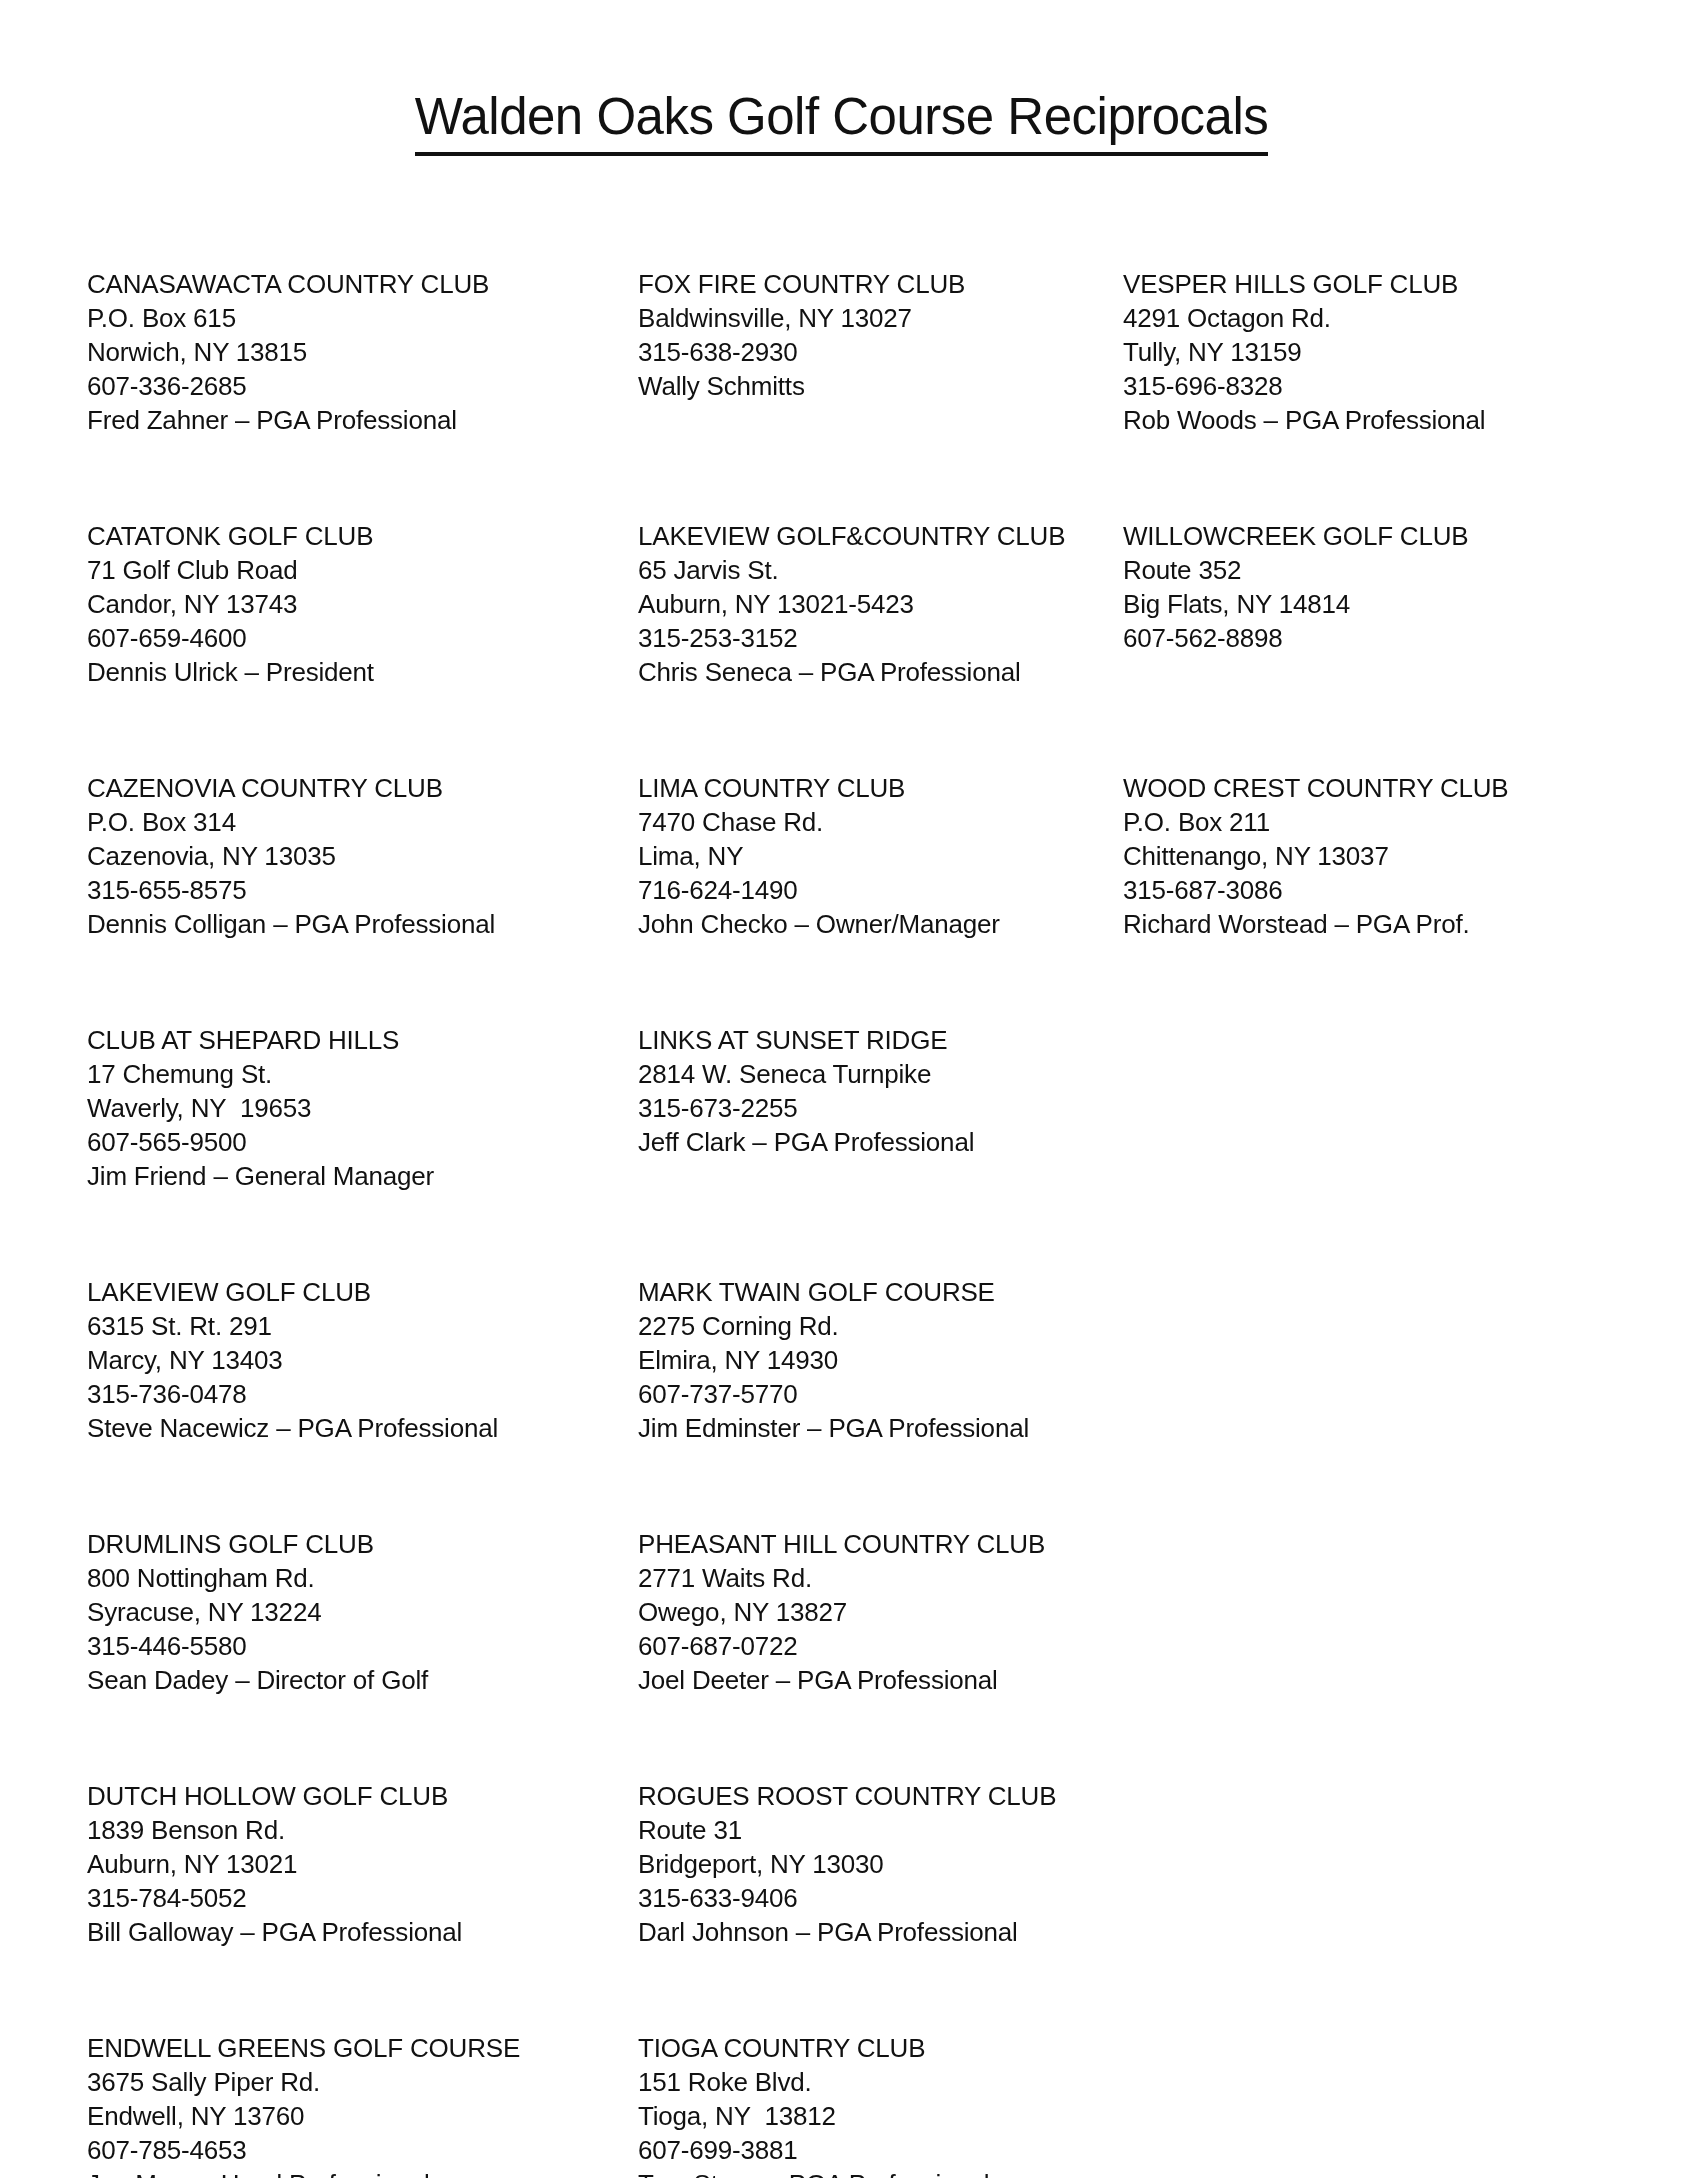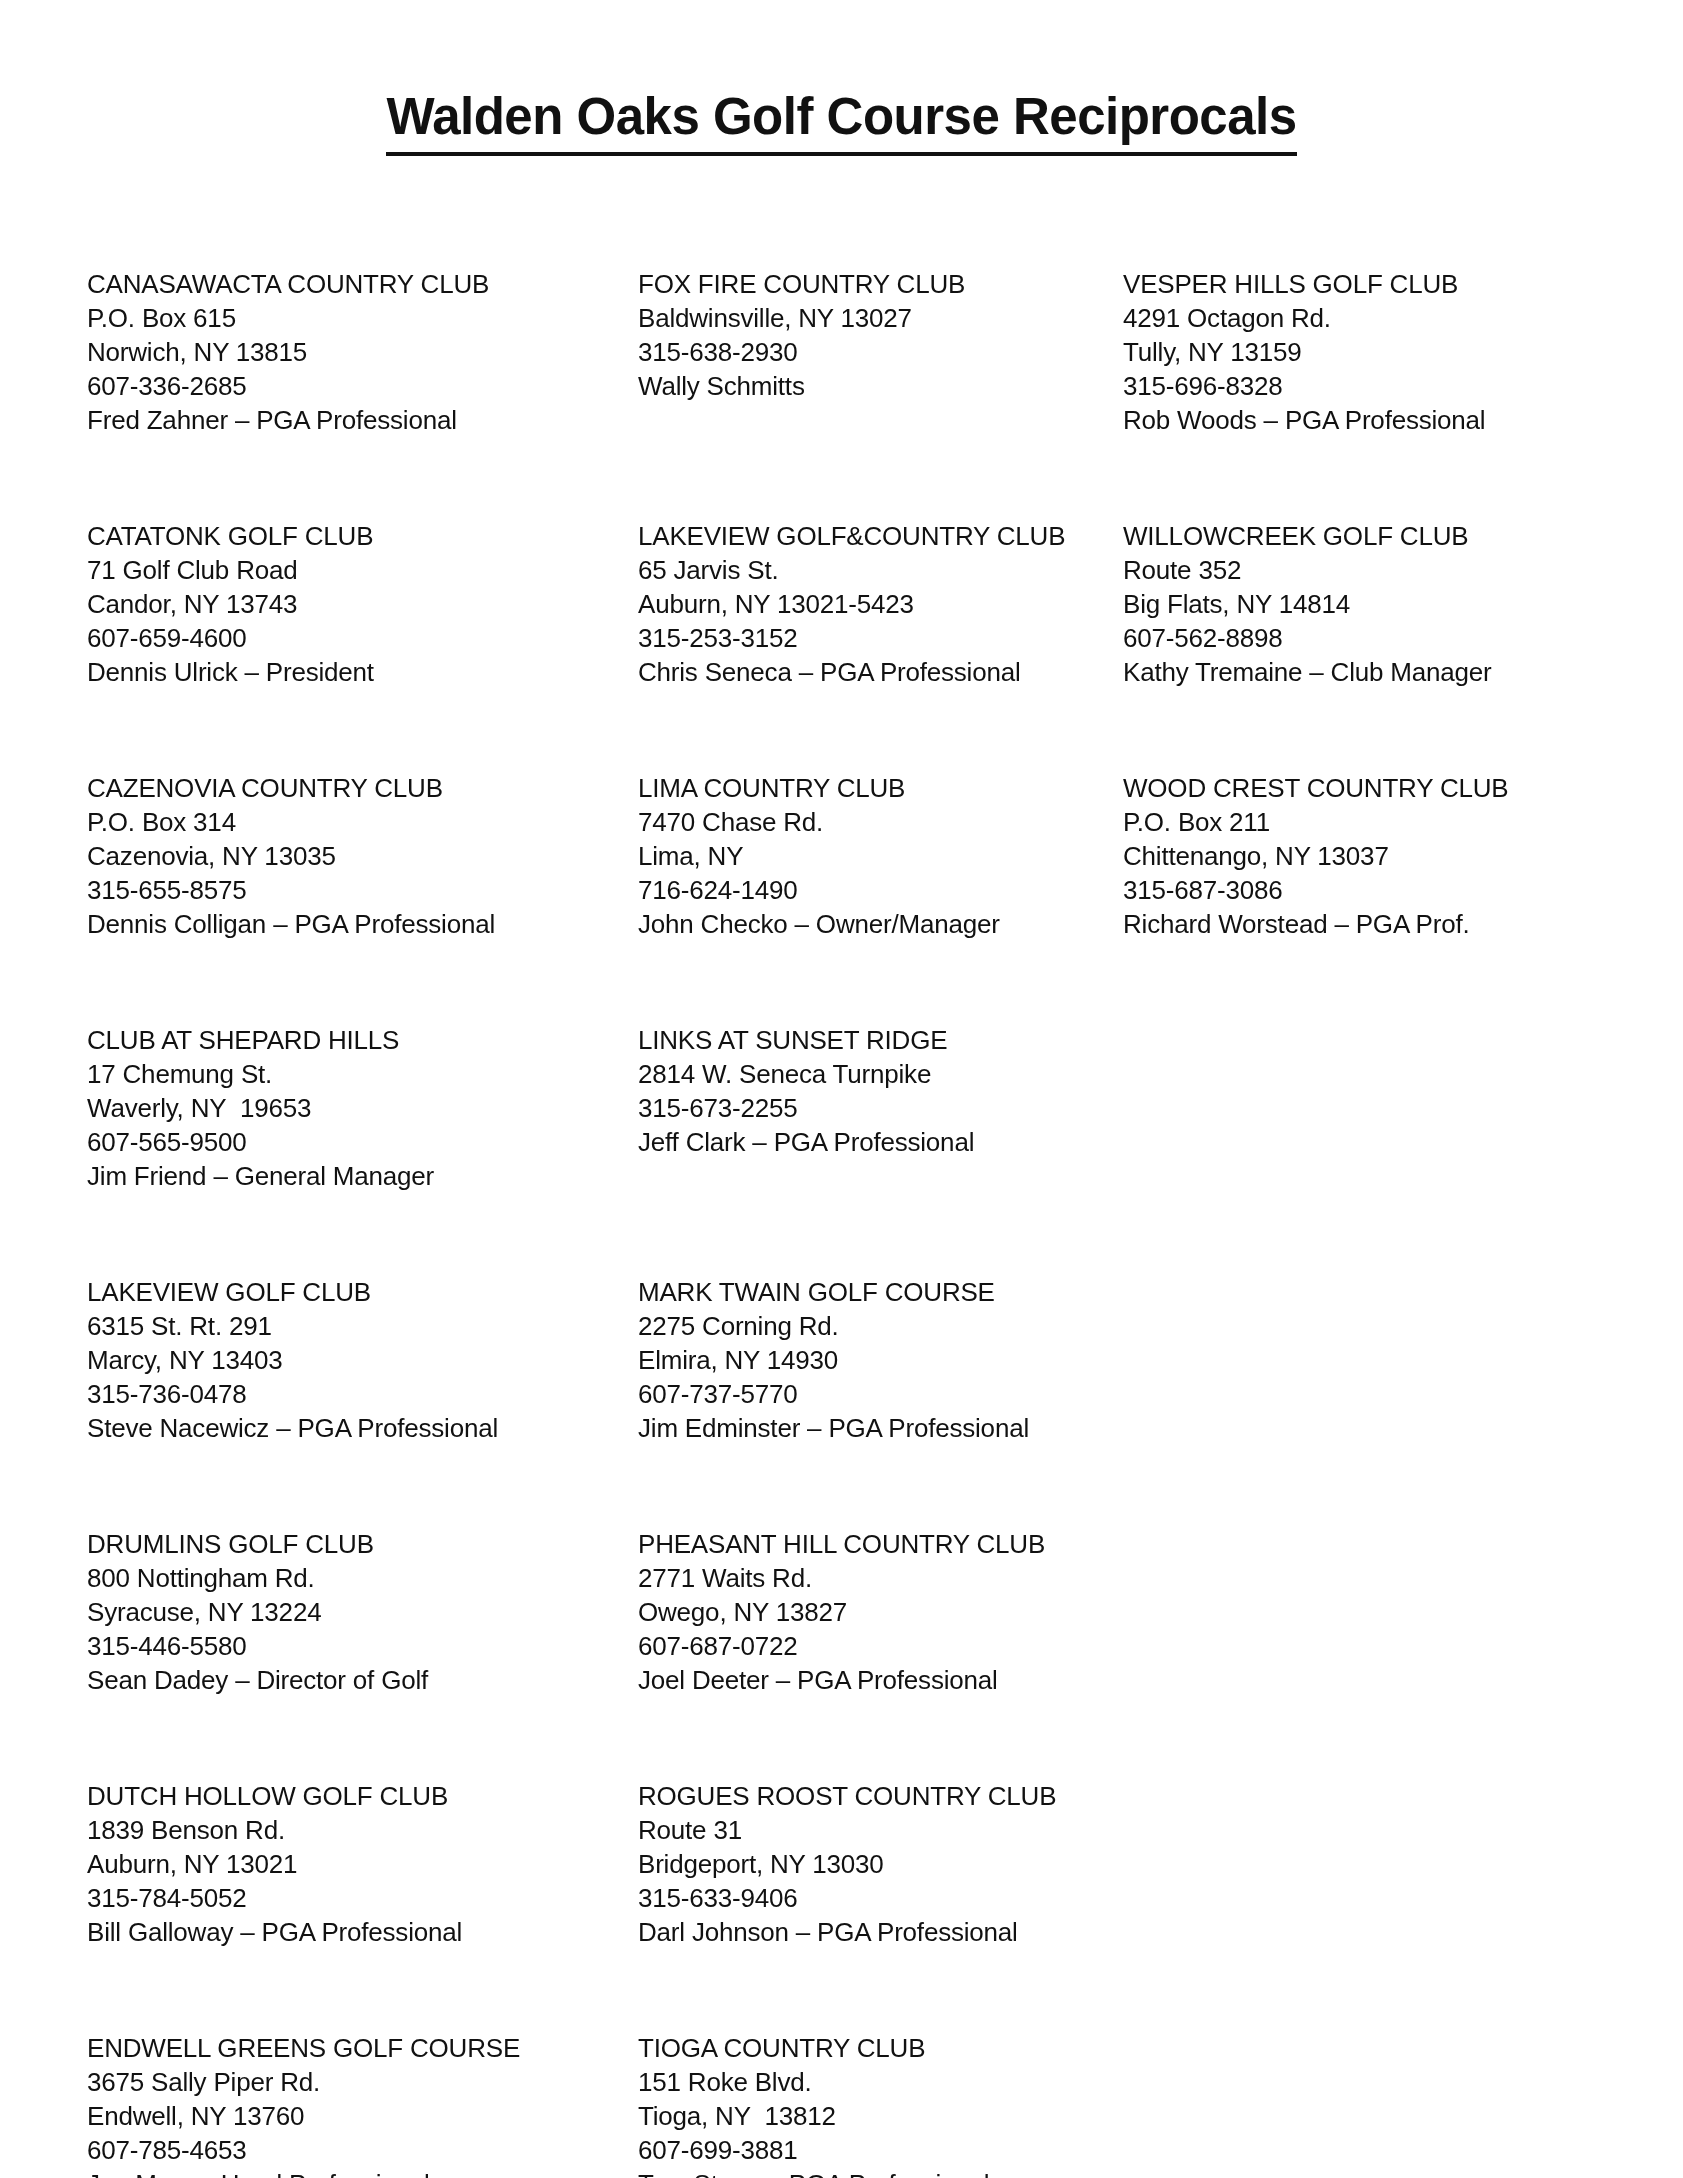--- a/index.html
+++ b/index.html
@@ -17,21 +17,21 @@
   .page {
     width: 1683px;
     height: 2178px;
     background: #ffffff;
     box-sizing: border-box;
   }
   .title {
     margin: 91px 0 0 0;
     text-align: center;
     font-size: 51px;
-    font-weight: 700;
+    font-weight: 400;
     line-height: 1;
     letter-spacing: -0.5px;
   }
   .title .underline {
     border-bottom: 4px solid #111111;
     padding-bottom: 7px;
   }
   .grid {
     margin: 101px 0 0 87px;
     display: grid;
@@ -177,21 +177,20 @@
           <div class="club-line">4291 Octagon Rd.</div>
           <div class="club-line">Tully, NY 13159</div>
           <div class="club-line">315-696-8328</div>
           <div class="club-line">Rob Woods – PGA Professional</div>
         </div>
         <div class="club">
           <div class="club-name">WILLOWCREEK GOLF CLUB</div>
           <div class="club-line">Route 352</div>
           <div class="club-line">Big Flats, NY 14814</div>
           <div class="club-line">607-562-8898</div>
-          <div class="club-line">Kathy Tremaine – Club Manager</div>
         </div>
         <div class="club">
           <div class="club-name">WOOD CREST COUNTRY CLUB</div>
           <div class="club-line">P.O. Box 211</div>
           <div class="club-line">Chittenango, NY 13037</div>
           <div class="club-line">315-687-3086</div>
           <div class="club-line">Richard Worstead – PGA Prof.</div>
         </div>
       </div>
   </div>

